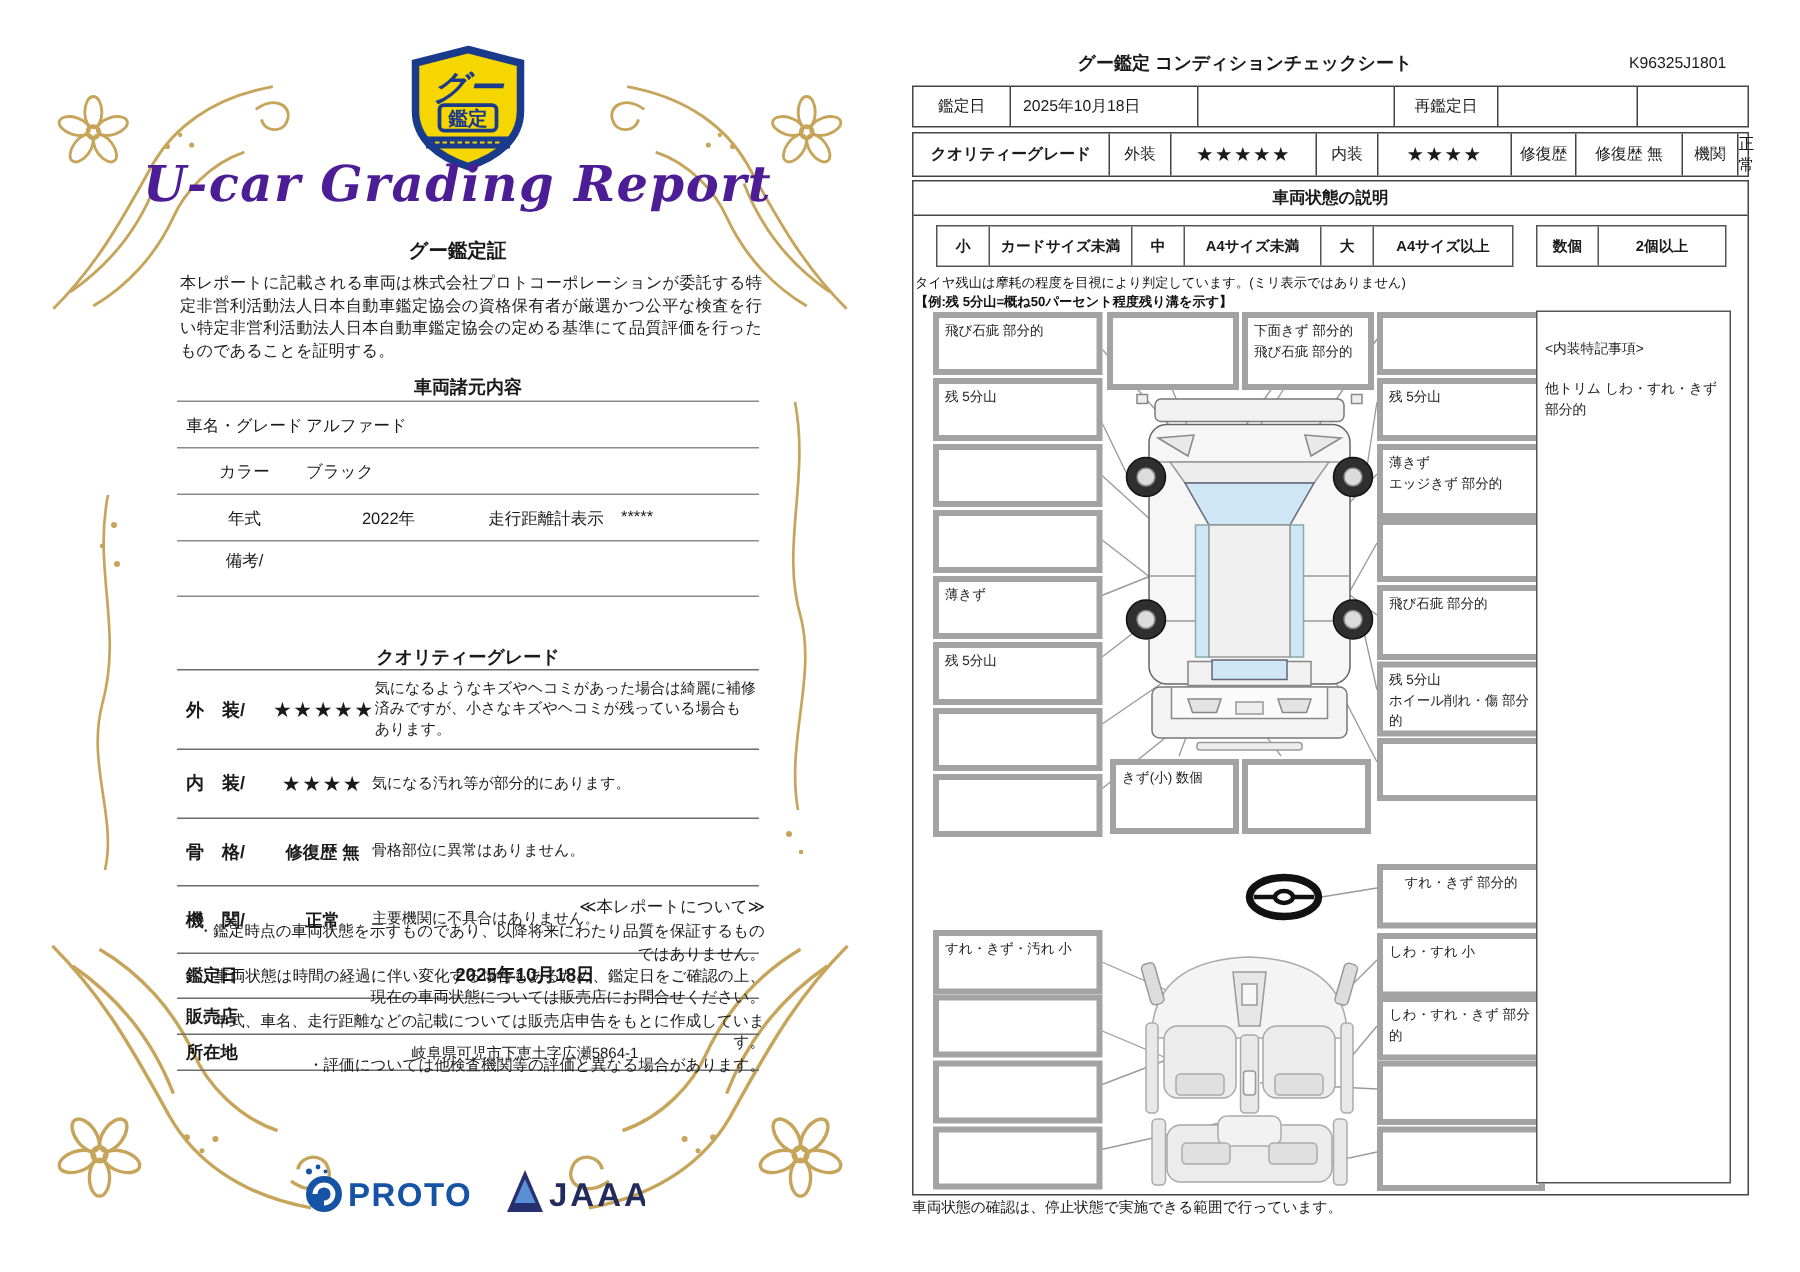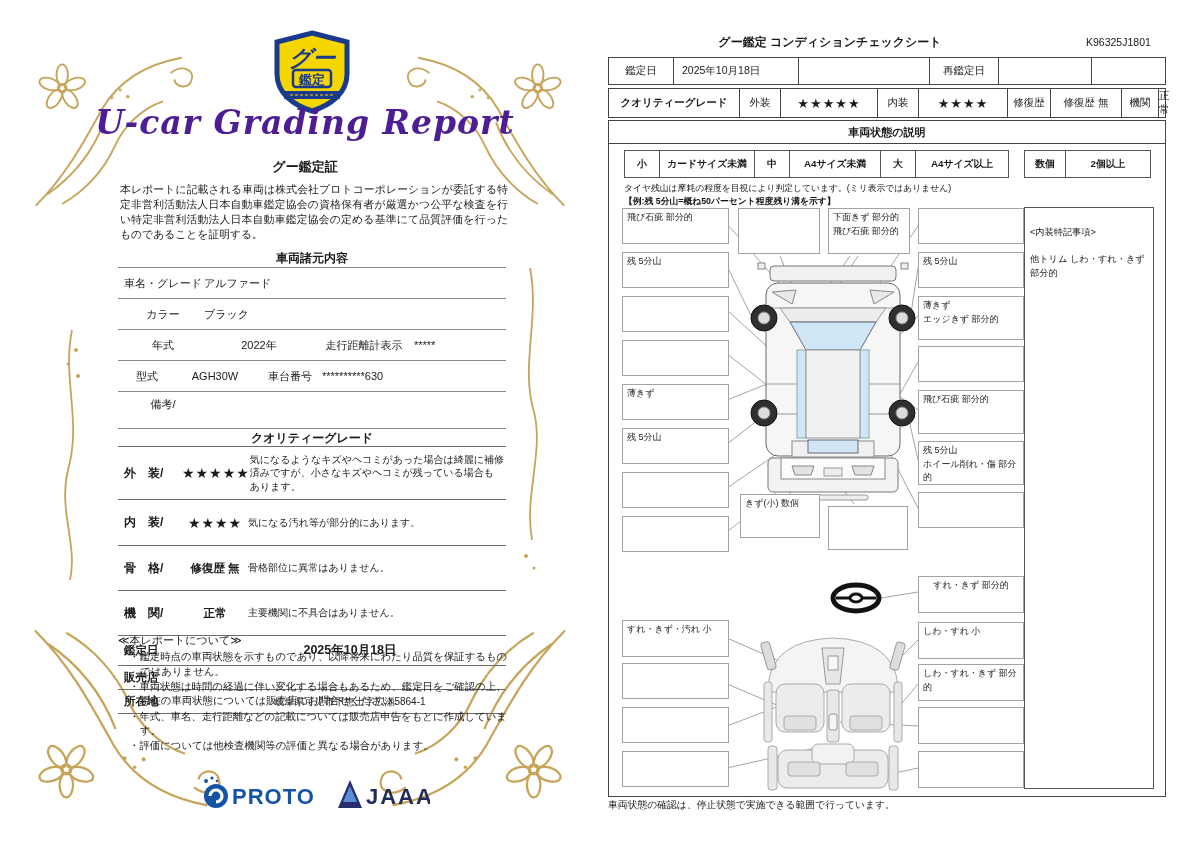--- a/index.html
+++ b/index.html
@@ -36,21 +36,21 @@
   .hline{display:flex;border:1.2px solid #444;background:#fff;font-size:10.5px;align-items:stretch;}
   .hcell{display:flex;align-items:center;justify-content:center;border-left:1px solid #444;text-align:center;}
   .hcell:first-child{border-left:none;}
   .main-box{border:1.2px solid #444;background:#fff;}
   .sec-row{border-bottom:1.2px solid #444;font-size:11px;font-weight:bold;text-align:center;
     line-height:22px;height:22px;}
   .szt{display:flex;border:1px solid #555;font-size:9.8px;font-weight:600;position:absolute;height:26px;background:#fff;}
   .szc{display:flex;align-items:center;justify-content:center;border-left:1px solid #555;}
   .szc:first-child{border-left:none;}
   .tnote{font-size:8.8px;line-height:1.45;color:#111;}
-  .dbox{position:absolute;border:1px solid #a3a3a3;background:#fff;font-size:9px;line-height:1.5;
+  .dbox{position:absolute;border:4px solid #a3a3a3;background:#fff;font-size:9px;line-height:1.5;
     padding:2px 4px;white-space:pre-line;color:#222;z-index:3;}
   .ipanel{position:absolute;border:1px solid #555;background:#fff;font-size:9.2px;line-height:1.5;
     padding:4px 5px;white-space:pre-line;z-index:3;}
   .sfoot{font-size:9.8px;}
   .diagram-svg{position:absolute;left:0;top:0;z-index:2;}
 </style>
 </head>
 <body>
 
 <div class="stage">
@@ -118,26 +118,20 @@
       <div class="spec-row" style="height:30px;">
         <span class="k">カラー</span>
         <span>ブラック</span>
       </div>
       <div class="spec-row" style="height:30px;">
         <span class="k">年式</span>
         <span style="flex:0 0 110px;">2022年</span>
         <span style="flex:0 0 100px;font-weight:500;">走行距離計表示</span>
         <span>*****</span>
       </div>
-      <div class="spec-row" style="height:30px;">
-        <span class="k" style="flex:0 0 50px;">型式</span>
-        <span style="flex:0 0 86px;">AGH30W</span>
-        <span style="flex:0 0 64px;font-weight:500;">車台番号</span>
-        <span>**********630</span>
-      </div>
       <div class="spec-row" style="height:36px;align-items:flex-start;">
         <span class="k" style="padding-top:5px;">備考/</span>
       </div>
     </div>
 
     <div class="abs c-head" style="left:118px;top:430px;width:388px;">クオリティーグレード</div>
 
     <div class="abs grade" style="left:118px;top:446px;width:388px;">
       <div class="g-row" style="height:52px;">
         <span class="g-lab">外　装/</span>
@@ -165,21 +159,21 @@
       </div>
       <div class="g-row" style="height:23px;">
         <span class="info-k">販売店</span>
       </div>
       <div class="g-row" style="height:23px;">
         <span class="info-k">所在地</span>
         <span class="info-v" style="font-size:10px;">岐阜県可児市下恵土字広瀬5864-1</span>
       </div>
     </div>
 
-    <div class="abs notes" style="left:118px;top:633px;width:392px;">
+    <div class="abs notes" style="left:118px;top:598px;width:392px;text-align:right;">
       <div class="nh">≪本レポートについて≫</div>
       <div class="ni">・鑑定時点の車両状態を示すものであり、以降将来にわたり品質を保証するものではありません。</div>
       <div class="ni">・車両状態は時間の経過に伴い変化する場合もあるため、鑑定日をご確認の上、現在の車両状態については販売店にお問合せください。</div>
       <div class="ni">・年式、車名、走行距離などの記載については販売店申告をもとに作成しています。</div>
       <div class="ni">・評価については他検査機関等の評価と異なる場合があります。</div>
     </div>
 
     <svg class="abs" style="left:200px;top:772px;" width="230" height="44" viewBox="0 0 230 44">
       <g>
         <circle cx="16" cy="24" r="12" fill="#1553a4"></circle>
@@ -233,21 +227,21 @@
       <div class="szc" style="width:34px;">中</div>
       <div class="szc" style="width:90px;">A4サイズ未満</div>
       <div class="szc" style="width:34px;">大</div>
       <div class="szc" style="width:92px;">A4サイズ以上</div>
     </div>
     <div class="szt" style="left:424px;top:150px;">
       <div class="szc" style="width:40px;">数個</div>
       <div class="szc" style="width:84px;">2個以上</div>
     </div>
 
-    <div class="abs tnote" style="left:24px;top:182px;width:400px;">
+    <div class="abs tnote" style="left:10px;top:182px;width:400px;">
       <div>タイヤ残山は摩耗の程度を目視により判定しています。(ミリ表示ではありません)</div>
       <div style="font-weight:bold;">【例:残 5分山=概ね50パーセント程度残り溝を示す】</div>
     </div>
 
     <svg class="diagram-svg" width="600" height="848" viewBox="0 0 600 848">
 
       <g stroke="#9a9a9a" stroke-width="0.9">
         <line x1="127" y1="224" x2="194" y2="300"></line>
           <line x1="127" y1="266" x2="157" y2="328"></line>
         <line x1="127" y1="310" x2="184" y2="362"></line>
@@ -365,21 +359,21 @@
     <div class="dbox" style="left:318px;top:208px;width:96px;height:30px;"></div>
     <div class="dbox" style="left:318px;top:252px;width:96px;height:30px;">残 5分山</div>
     <div class="dbox" style="left:318px;top:296px;width:96px;height:38px;">薄きず
 エッジきず 部分的</div>
     <div class="dbox" style="left:318px;top:346px;width:96px;height:30px;"></div>
     <div class="dbox" style="left:318px;top:390px;width:96px;height:38px;">飛び石疵 部分的</div>
     <div class="dbox" style="left:318px;top:441px;width:96px;height:38px;">残 5分山
 ホイール削れ・傷 部分的</div>
     <div class="dbox" style="left:318px;top:492px;width:96px;height:30px;"></div>
 
-    <div class="dbox" style="left:140px;top:494px;width:70px;height:38px;">きず(小) 数個</div>
+    <div class="dbox" style="left:140px;top:506px;width:70px;height:38px;">きず(小) 数個</div>
     <div class="dbox" style="left:228px;top:506px;width:70px;height:38px;"></div>
 
     <div class="dbox" style="left:318px;top:576px;width:96px;height:31px;text-align:center;">すれ・きず 部分的</div>
     <div class="dbox" style="left:22px;top:620px;width:97px;height:31px;">すれ・きず・汚れ 小</div>
     <div class="dbox" style="left:318px;top:622px;width:96px;height:31px;">しわ・すれ 小</div>
     <div class="dbox" style="left:22px;top:663px;width:97px;height:30px;"></div>
     <div class="dbox" style="left:318px;top:664px;width:96px;height:31px;">しわ・すれ・きず 部分的</div>
     <div class="dbox" style="left:22px;top:707px;width:97px;height:30px;"></div>
     <div class="dbox" style="left:318px;top:707px;width:96px;height:31px;"></div>
     <div class="dbox" style="left:22px;top:751px;width:97px;height:30px;"></div>

